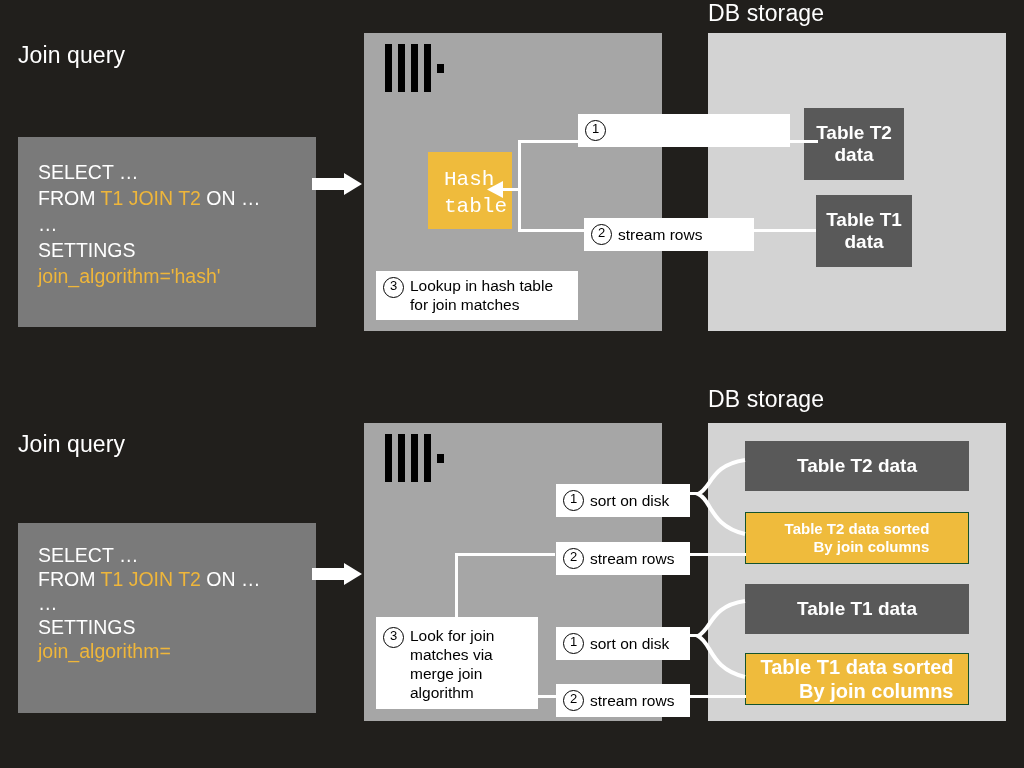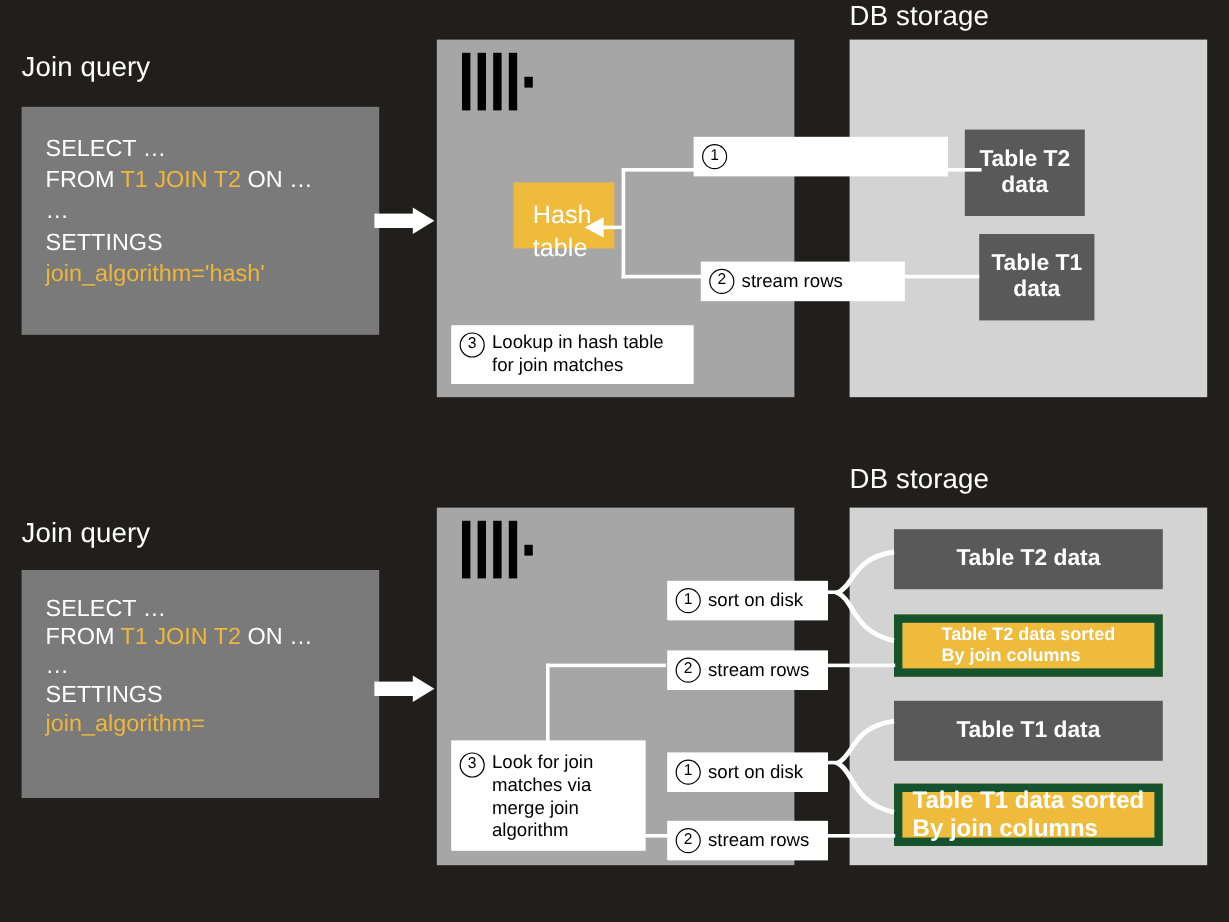--- a/index.html
+++ b/index.html
@@ -17,20 +17,21 @@
   
   .heading{
     color:#ffffff;font-size:23px;font-weight:400;
     letter-spacing:.1px;white-space:nowrap;
   }
 
   
   .query-box{
     background:#7A7A7A;
     padding:22px 20px 20px 20px;
+    margin-top:48px;
   }
   .query-line{
     color:#ffffff;font-size:19.5px;line-height:26px;white-space:nowrap;
   }
   .query-line.tight{line-height:24px;}
   .kw{color:#EFB63A;}
   .dots{letter-spacing:1px;}
 
   
   .server-panel{background:#A6A6A6;}
@@ -40,23 +41,23 @@
   .ch-logo{}
   .ch-bar{position:absolute;background:#000000;}
 
   
   .tbl-dark{
     background:#595959;color:#ffffff;
     display:flex;align-items:center;justify-content:center;
     text-align:center;font-weight:bold;line-height:1.18;
   }
   .tbl-gold{
-    background:#EFBB3C;color:#ffffff;border:7px solid #14532d;
+    background:#EFBB3C;color:#ffffff;border:1px solid #14532d;
     display:flex;align-items:center;justify-content:center;
-    text-align:left;font-weight:bold;line-height:1.2;
+    text-align:right;font-weight:bold;line-height:1.2;
   }
   .hash-box{
     background:#EFBB3C;color:#ffffff;
     font-size:21px;line-height:27px;padding:14px 0 0 16px;
   }
 
   
   .callout{
     background:#ffffff;color:#000000;
     display:flex;align-items:flex-start;
@@ -103,21 +104,21 @@
     <div class="ch-bar" style="left:52px; top:20px;width:7px;height:9px;"></div>
   </div>
 
   <div class="abs storage-panel" style="left:708px;top:33px;width:298px;height:298px;"></div>
 
   <div class="abs tbl-dark" style="left: 804px; top: 108px; width: 100px; height: 72px; font-size: 19px; white-space: pre-line;">Table T2
 data</div>
   <div class="abs tbl-dark" style="left: 816px; top: 195px; width: 96px; height: 72px; font-size: 19px; white-space: pre-line;">Table T1
 data</div>
 
-  <div class="abs hash-box" style="left: 428px; top: 152px; width: 84px; height: 55px; white-space: pre-line;">Hash
+  <div class="abs hash-box" style="left: 428px; top: 152px; width: 84px; height: 77px; white-space: pre-line; font-family: Liberation Mono, monospace;">Hash
 table</div>
 
   <div class="abs wline" style="left:790px;top:140px;width:28px;height:3px;"></div>
   <div class="abs wline" style="left:520px;top:140px;width:62px;height:3px;"></div>
   <div class="abs wline" style="left:518px;top:140px;width:3px;height:92px;"></div>
   <div class="abs wline" style="left:518px;top:229px;width:68px;height:3px;"></div>
   <div class="abs wline" style="left:752px;top:229px;width:64px;height:3px;"></div>
   <div class="abs wline" style="left:500px;top:188px;width:20px;height:3px;"></div>
 
   <svg class="ov">

